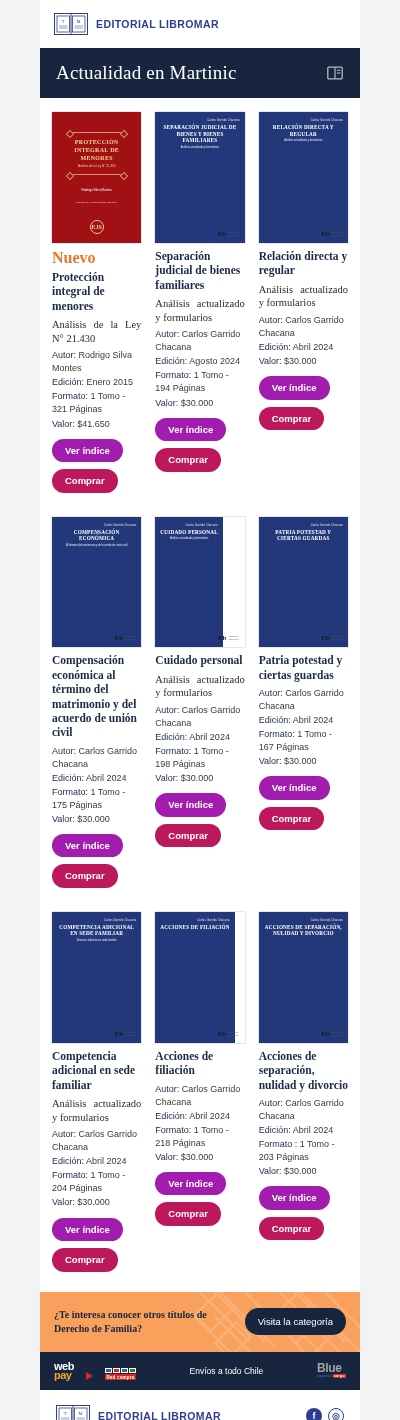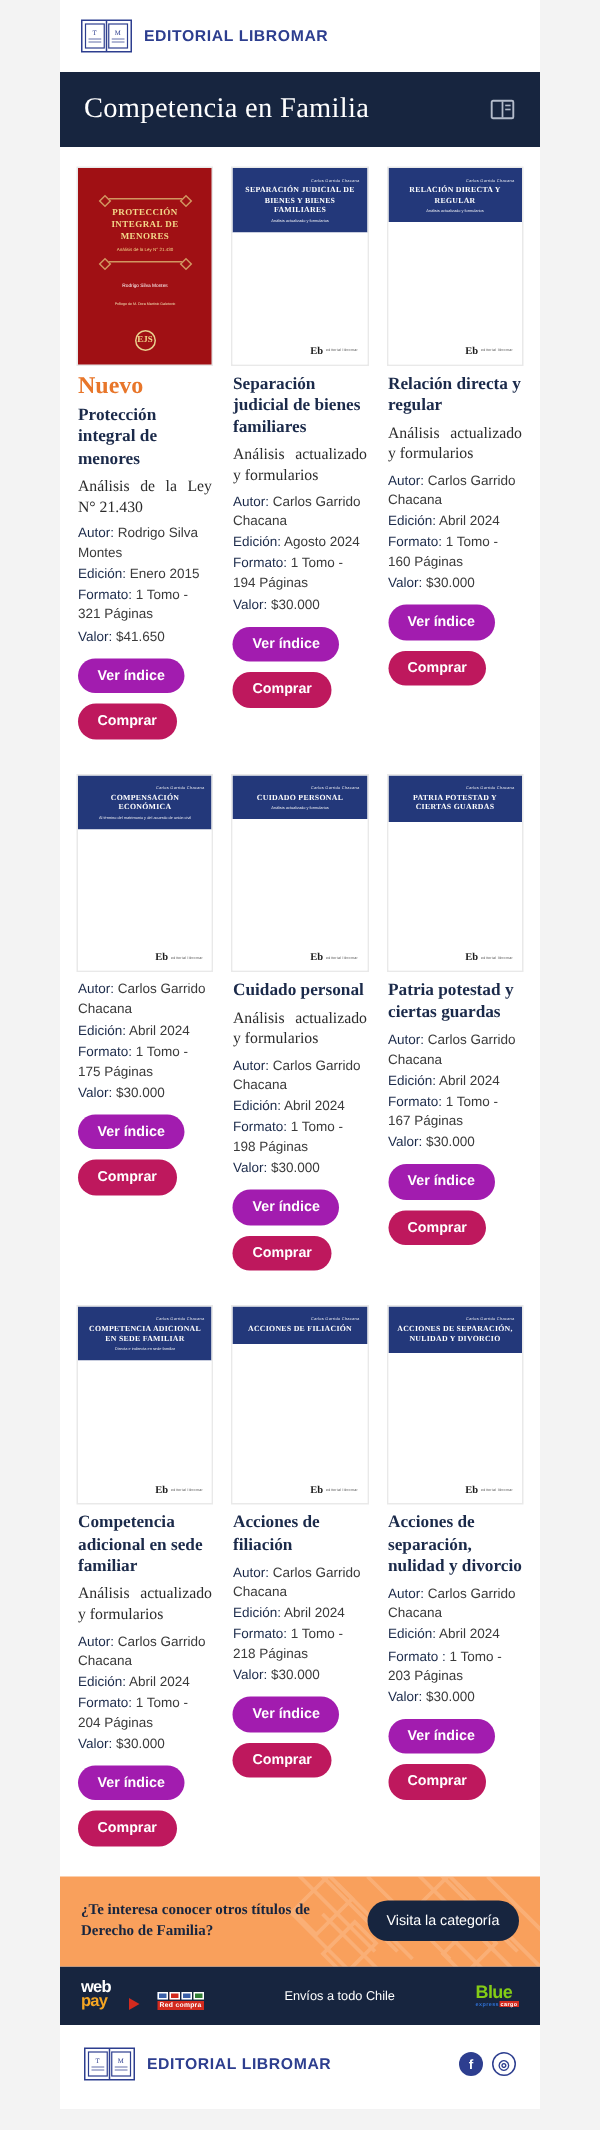--- a/index.html
+++ b/index.html
@@ -25,21 +25,21 @@
   }
   .titlebar h1 { font-family: "Liberation Serif", serif; font-size: 19px; font-weight: 400; letter-spacing:.2px; }
   .titlebar-icon { width:18px; height:18px; opacity:.85; }
 
   
   .grid-wrap { background:#fff; padding: 10px 8px 6px 8px; }
   .grid { display: grid; grid-template-columns: repeat(3, 1fr); gap: 6px; align-items:start; }
   .card { padding: 4px 4px 14px 4px; }
 
   .cover { width: 100%; aspect-ratio: 86/126; background:#fff; margin-bottom: 6px;
-           box-shadow: 0 0 0 1px #e9e9e9; display:flex; flex-direction:column; overflow:hidden;}
+           box-shadow: 0 0 0 1px #e9e9e9; display:flex; flex-direction:row; overflow:hidden;}
   .cover.red { background:#a01014; }
   .cover .band { background:#23387a; color:#fff; padding: 7px 5px 6px 5px; text-align:center; }
   .cover .band .micro { font-size:2.6px; letter-spacing:.2px; opacity:.92; display:block; margin-bottom:2px; text-align:right;}
   .cover .band .ttl { font-family:"Liberation Serif", serif; font-size:5.2px; font-weight:700; line-height:1.25; letter-spacing:.2px; }
   .cover .band .sub { font-size:2.6px; margin-top:2px; opacity:.9; }
   .cover .body { flex:1; background:#fff; position:relative; }
   .cover .pub { position:absolute; bottom:5px; right:6px; display:flex; align-items:center; gap:2px; }
   .cover .pub .eb { font-family:"Liberation Serif", serif; font-size:7px; font-weight:700; color:#1b1b1b; }
   .cover .pub .pl { font-size:2.4px; color:#555; letter-spacing:.2px; }
 
@@ -85,21 +85,21 @@
   .webpay { line-height:.85; }
   .webpay .w1 { font-size:11px; font-weight:700; color:#fff; letter-spacing:-.5px; display:block; }
   .webpay .w2 { font-size:11px; font-weight:700; color:#f5a623; letter-spacing:-.5px; display:block; }
   .wp-tri { width:0;height:0;border-left:7px solid #d32a1e;border-top:4px solid transparent;border-bottom:4px solid transparent; }
   .redc { display:flex; flex-direction:column; gap:1px; }
   .redc .chips { display:flex; gap:1px; }
   .redc .chip { width:7px;height:5px;background:#3a5fa8;border:.5px solid #fff; }
   .redc .chip.r { background:#d32a1e; } .redc .chip.g { background:#2e7d32; }
   .redc .rcw { background:#d32a1e; color:#fff; font-size:4.5px; font-weight:700; text-align:center; padding:.5px 1px; letter-spacing:.2px;}
   .ship { color:#fff; font-size:8.5px; }
-  .blue .b1 { color:#84cc16; font-size:12px; font-weight:700; letter-spacing:-.4px; line-height:.9; }
+  .blue .b1 { color:#a3a3a3; font-size:12px; font-weight:700; letter-spacing:-.4px; line-height:.9; }
   .blue .b2 { font-size:3.6px; letter-spacing:.3px; }
   .blue .b2 .e { color:#2f6fd0; font-weight:700; } .blue .b2 .x { background:#d32a1e; color:#fff; font-weight:700; padding:0 1px;}
 
   
   .footer { background:#fff; padding: 14px 16px 18px 16px; }
   .footer-top { display:flex; align-items:center; justify-content:space-between; }
   .social { display:flex; gap:6px; }
   .sbtn { width:16px;height:16px;border-radius:50%;background:#2d3e8f;color:#fff;display:flex;
           align-items:center;justify-content:center;font-size:9px;font-weight:700;cursor:pointer;}
   .sbtn.ring { background:#fff; border:1.5px solid #2d3e8f; color:#2d3e8f; }
@@ -122,21 +122,21 @@
           <line x1="10" y1="32" x2="27" y2="32" stroke="#2d3e8f" stroke-width="1"></line>
           <line x1="41" y1="28" x2="58" y2="28" stroke="#2d3e8f" stroke-width="1"></line>
           <line x1="41" y1="32" x2="58" y2="32" stroke="#2d3e8f" stroke-width="1"></line>
           <line x1="34" y1="4" x2="34" y2="44" stroke="#2d3e8f" stroke-width="2"></line>
         </svg>
       </span>
       <span class="logo-text">EDITORIAL LIBROMAR</span>
     </div>
 
     <div class="titlebar">
-      <h1>Competencia en Familia</h1>
+      <h1>Actualidad en Martinic</h1>
       <span class="titlebar-icon">
         <svg viewBox="0 0 20 20" width="18" height="18">
           <rect x="2" y="3.5" width="16" height="13" rx="1" fill="none" stroke="#cfd6e3" stroke-width="1.4"></rect>
           <line x1="10" y1="4" x2="10" y2="16" stroke="#cfd6e3" stroke-width="1.3"></line>
           <line x1="12" y1="7" x2="16" y2="7" stroke="#cfd6e3" stroke-width="1.2"></line>
           <line x1="12" y1="10" x2="16" y2="10" stroke="#cfd6e3" stroke-width="1.2"></line>
         </svg>
       </span>
     </div>
 
@@ -198,39 +198,39 @@
           <span class="pub">
             <span class="eb">Eb</span>
                   <span class="pl">editorial libromar</span>
           </span>
         </div>
       </div>
             <h3>Relación directa y regular</h3>
             <div class="desc">Análisis actualizado y formularios</div>
             <div class="meta"><b>Autor:</b> Carlos Garrido Chacana</div>
             <div class="meta"><b>Edición:</b> Abril 2024</div>
-            <div class="meta"><b>Formato:</b> 1 Tomo - 160 Páginas</div>
             <div class="meta"><b>Valor:</b> $30.000</div>
             <div><button class="btn btn-indice">Ver índice</button></div>
             <div><button class="btn btn-comprar">Comprar</button></div>
           </div>
           <div class="card">
             <div class="cover">
         <div class="band">
           <span class="micro">Carlos Garrido Chacana</span>
           <div class="ttl">COMPENSACIÓN ECONÓMICA</div>
           <div class="sub">Al término del matrimonio y del acuerdo de unión civil</div>
         </div>
         <div class="body">
           <span class="pub">
             <span class="eb">Eb</span>
                   <span class="pl">editorial libromar</span>
           </span>
         </div>
       </div>
+            <h3>Compensación económica al término del matrimonio y del acuerdo de unión civil</h3>
             <div class="meta"><b>Autor:</b> Carlos Garrido Chacana</div>
             <div class="meta"><b>Edición:</b> Abril 2024</div>
             <div class="meta"><b>Formato:</b> 1 Tomo - 175 Páginas</div>
             <div class="meta"><b>Valor:</b> $30.000</div>
             <div><button class="btn btn-indice">Ver índice</button></div>
             <div><button class="btn btn-comprar">Comprar</button></div>
           </div>
           <div class="card">
             <div class="cover">
         <div class="band">

